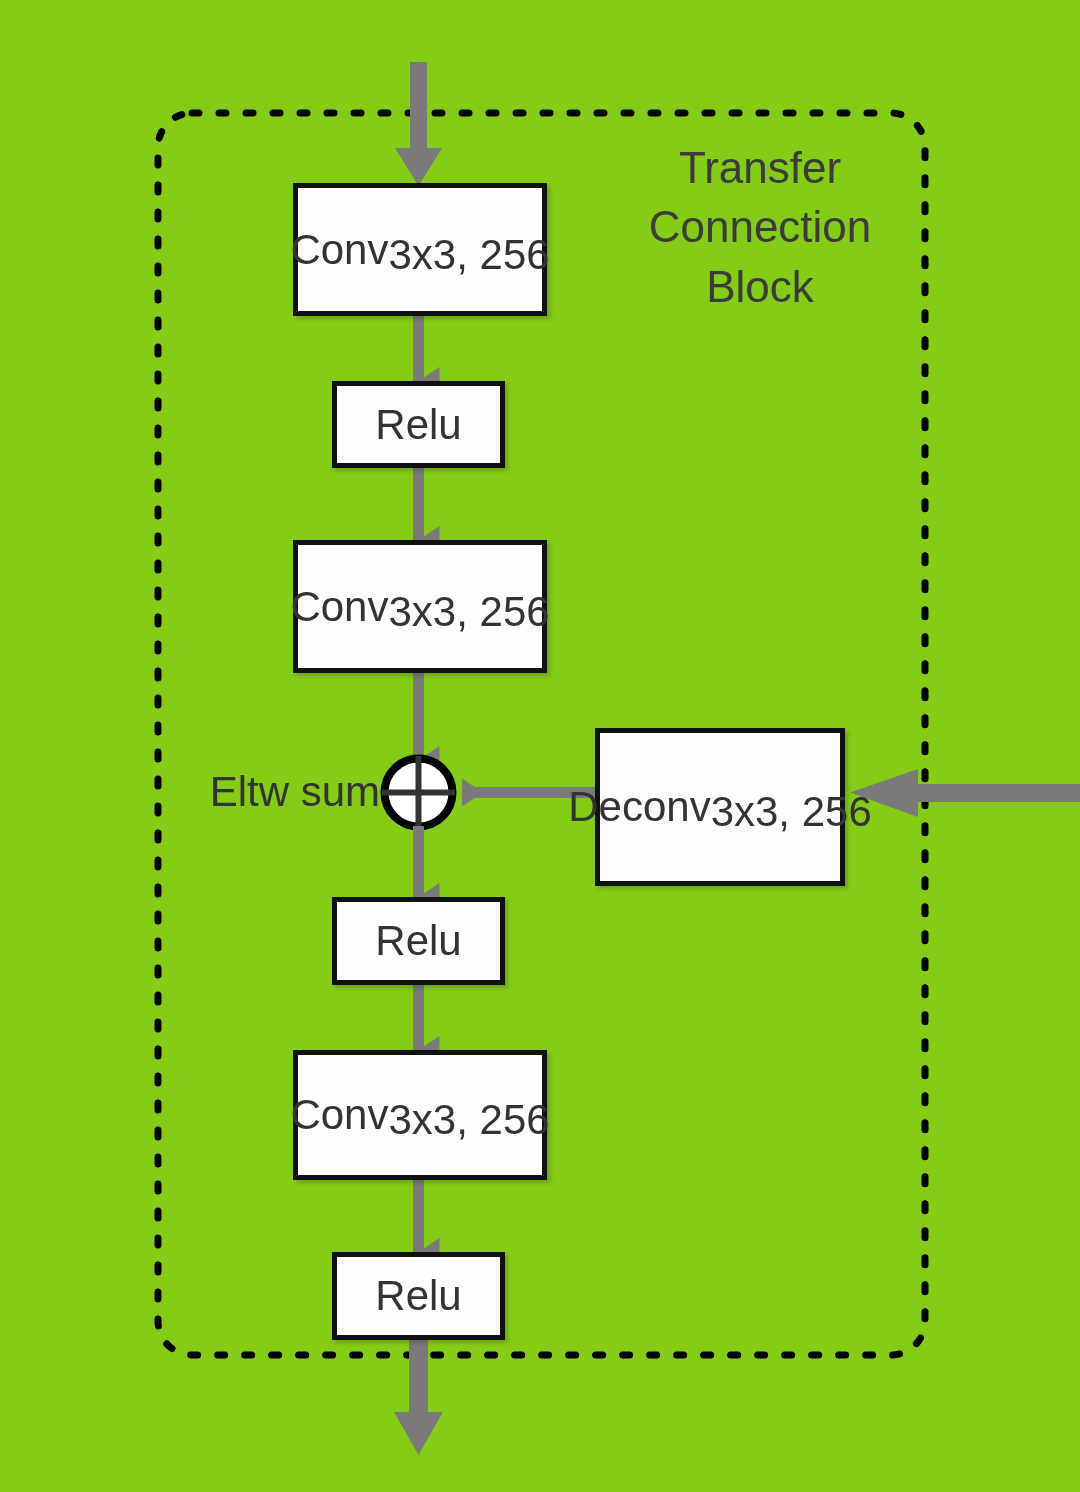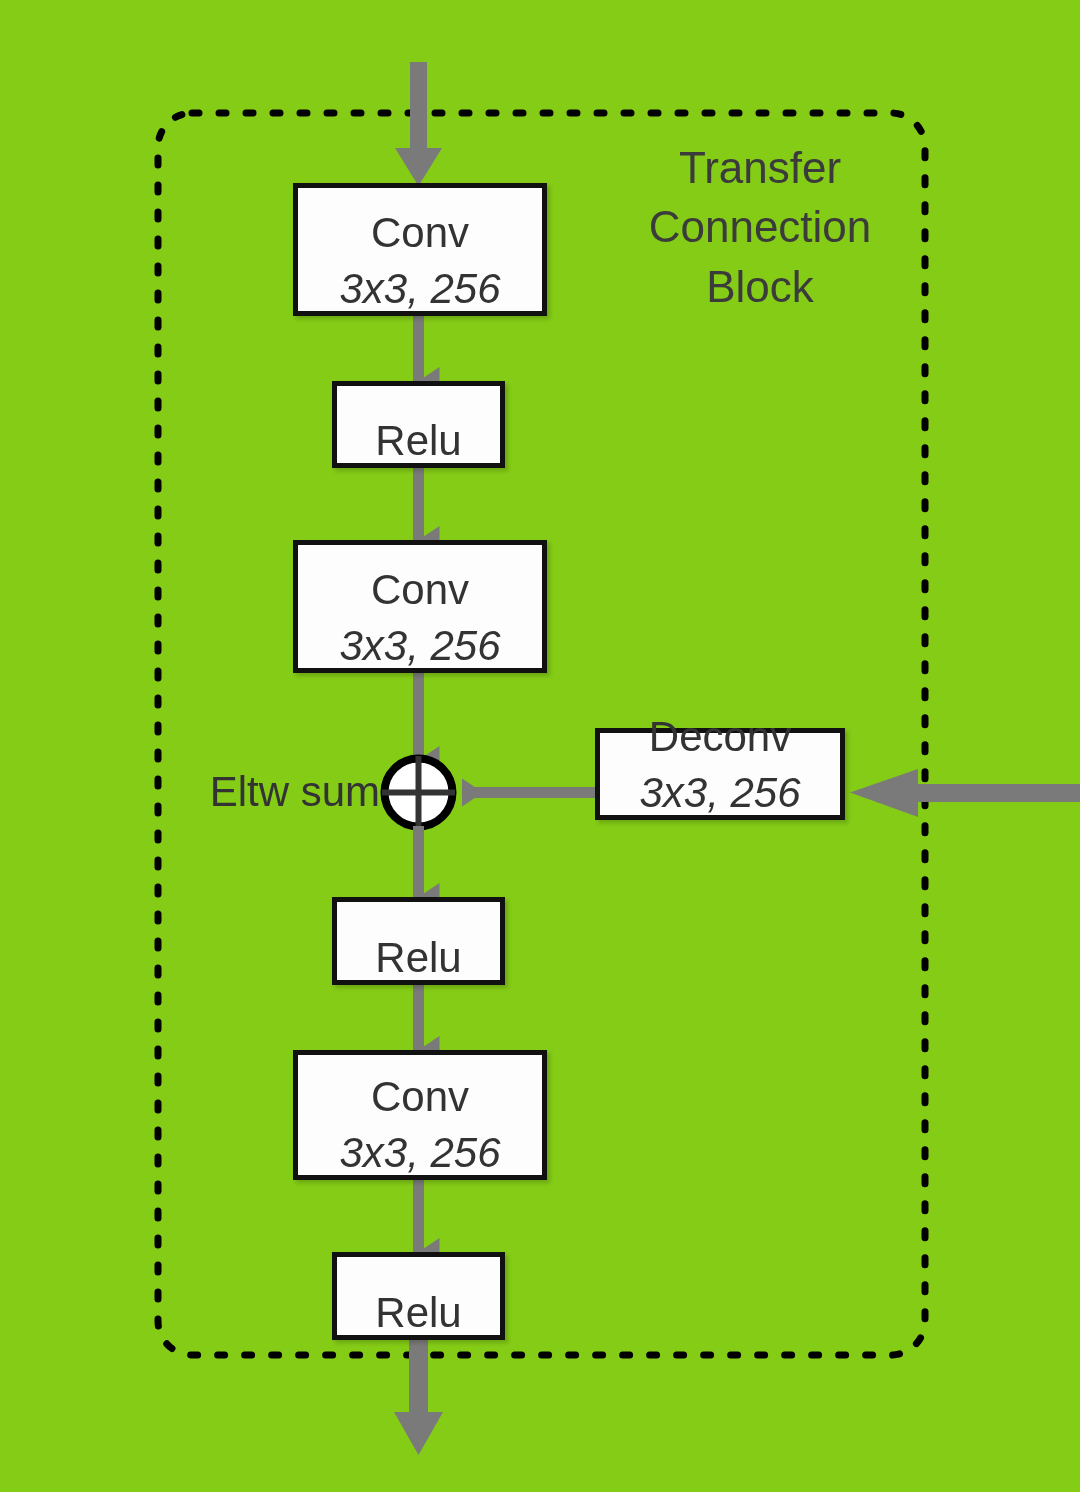--- a/index.html
+++ b/index.html
@@ -23,34 +23,34 @@
     top: 0;
     width: 1080px;
     height: 1492px;
   }
   .node-box {
     position: absolute;
     box-sizing: border-box;
     background: #fdfdfd;
     border: 5px solid #111111;
     display: flex;
-    flex-direction: column;
+    flex-direction: row;
     align-items: center;
-    justify-content: flex-end;
+    justify-content: center;
     box-shadow: 3px 3px 4px rgba(0,0,0,0.18);
     z-index: 4;
   }
   .node-line {
     color: #333333;
     font-size: 42px;
     line-height: 1.08;
     white-space: nowrap;
     letter-spacing: 0px;
   }
-  .node-line.l2 { margin-top: 10px; font-style: italic; }
+  .node-line.l2 { margin-top: 10px; }
 
   #block-title {
     position: absolute;
     left: 600px;
     top: 138px;
     width: 320px;
     text-align: center;
     color: #3b3b3b;
     font-size: 44px;
     line-height: 1.35;
@@ -137,21 +137,21 @@
 
   <div class="node-box" style="left:332px; top:381px; width:173px; height:87px;">
     <div class="node-line">Relu</div>
   </div>
 
   <div class="node-box" style="left:293px; top:540px; width:254px; height:133px;">
     <div class="node-line">Conv</div>
     <div class="node-line l2">3x3, 256</div>
   </div>
 
-  <div class="node-box" style="left:595px; top:728px; width:250px; height:92px;">
+  <div class="node-box" style="left:595px; top:728px; width:250px; height:158px;">
     <div class="node-line">Deconv</div>
     <div class="node-line l2">3x3, 256</div>
   </div>
 
   <div class="node-box" style="left:332px; top:897px; width:173px; height:88px;">
     <div class="node-line">Relu</div>
   </div>
 
   <div class="node-box" style="left:293px; top:1050px; width:254px; height:130px;">
     <div class="node-line">Conv</div>

